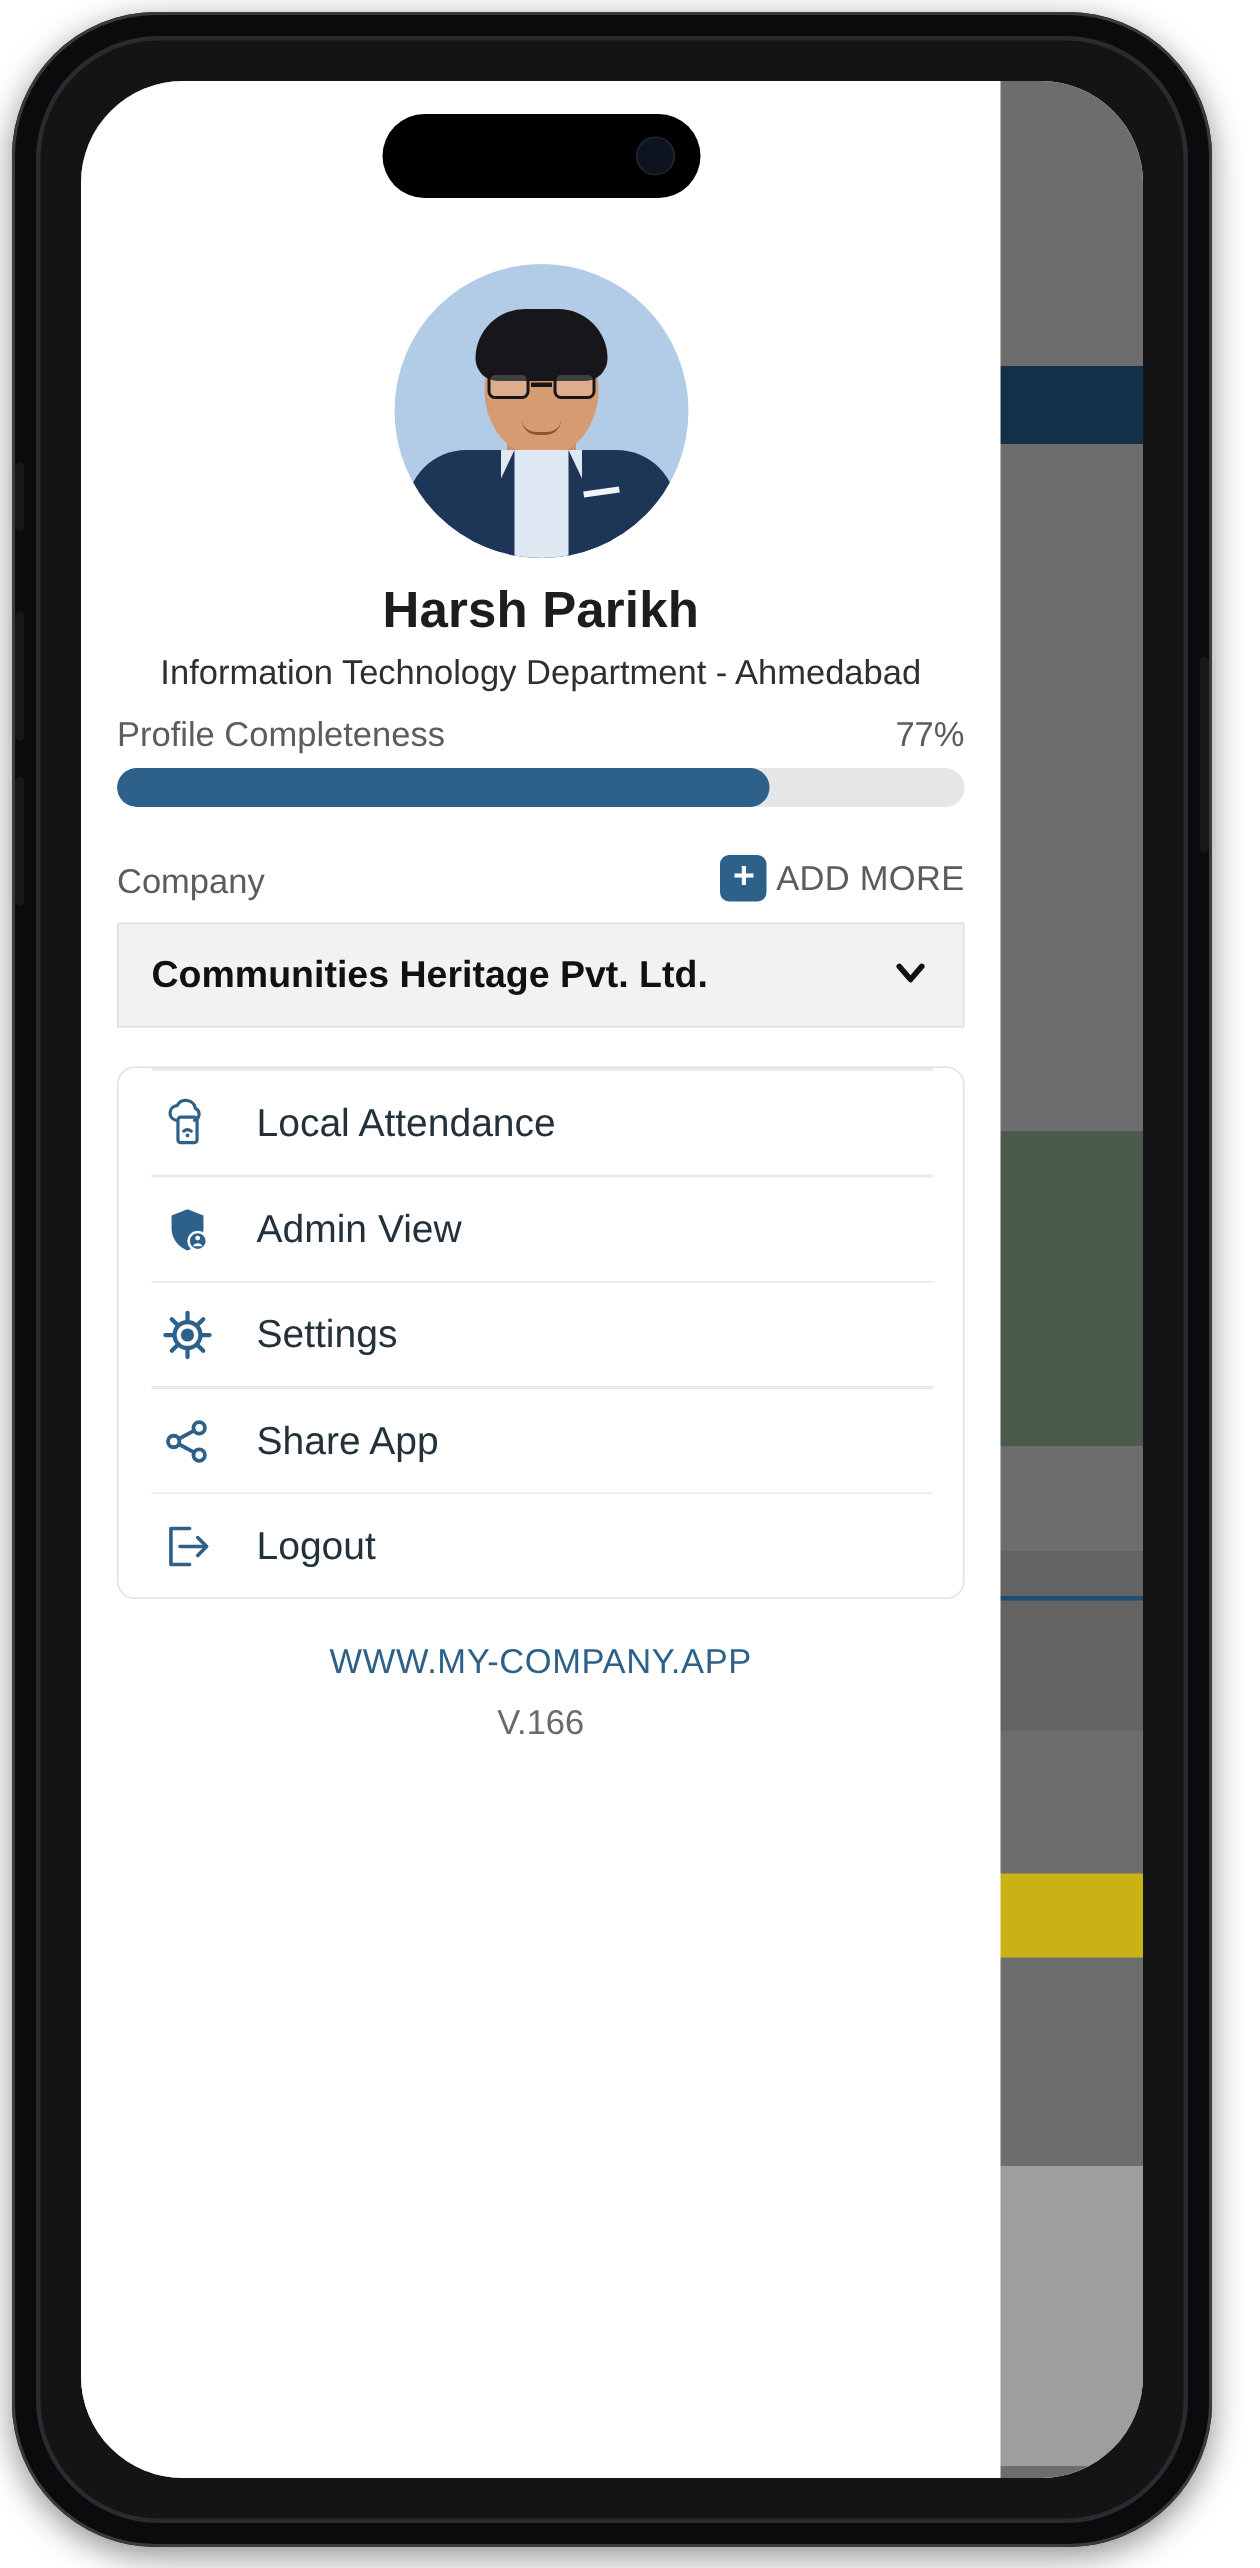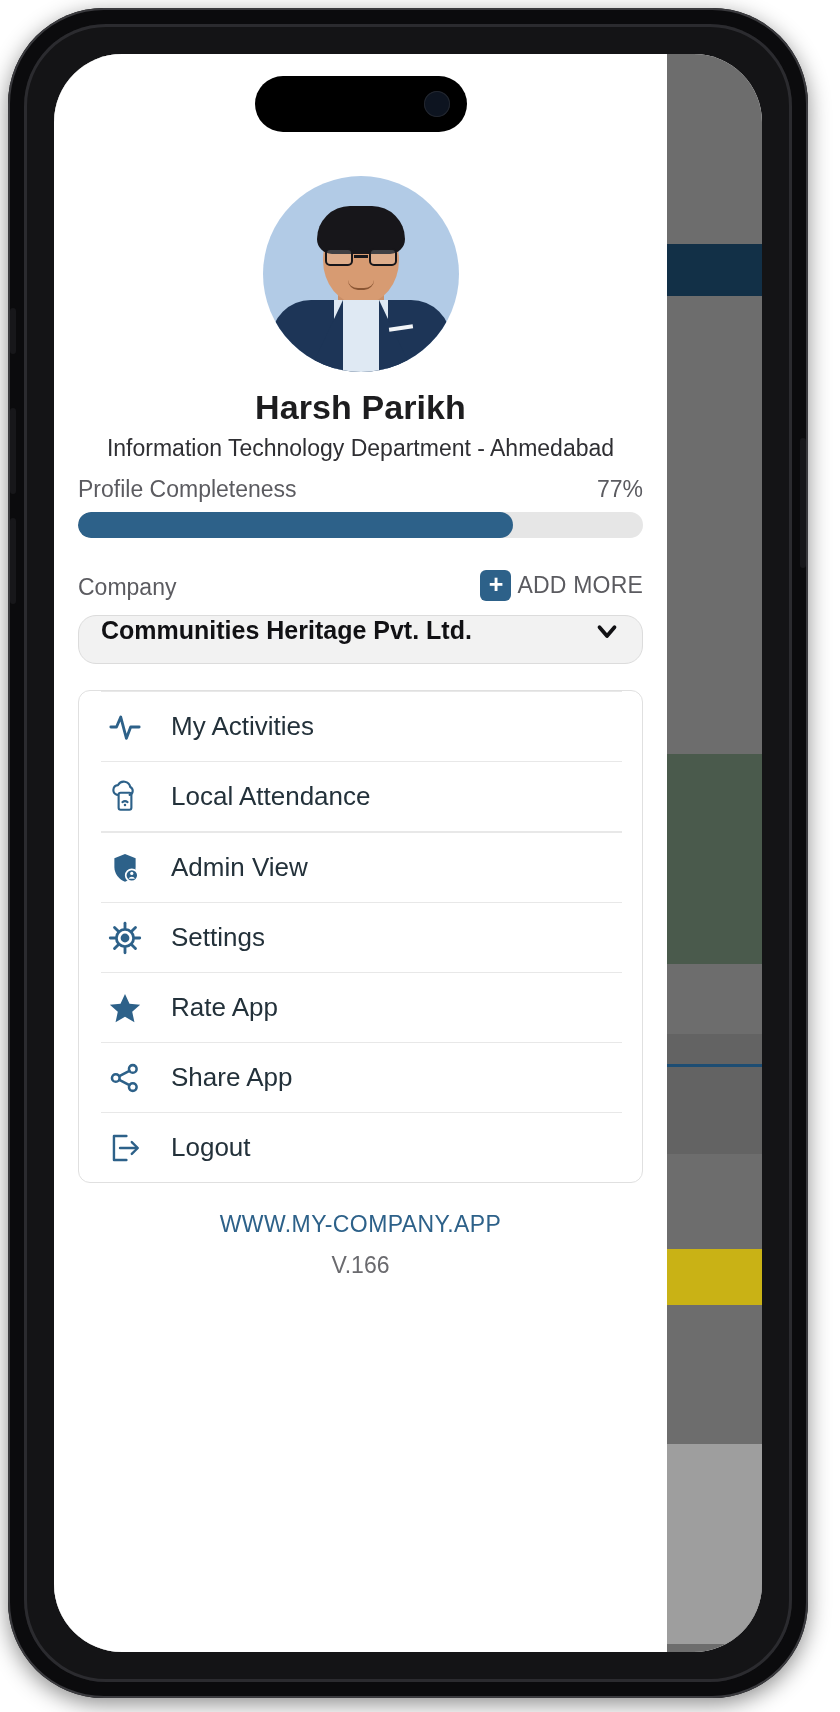--- a/index.html
+++ b/index.html
@@ -291,26 +291,26 @@
     text-align: center;
     font-weight: 700;
   }
   #add-more-label {
     font-size: 23px;
     color: #5b5b60;
     letter-spacing: .2px;
   }
   #company-select {
     margin-top: 14px;
-    height: 49px;
-    border-radius: 18px;
+    height: 70px;
+    border-radius: 1px;
     background: #f2f2f2;
     border: 1px solid #dcdcdc;
     display: flex;
-    align-items: flex-start;
+    align-items: center;
     justify-content: space-between;
     padding: 0 20px 0 22px;
     cursor: pointer;
   }
   #company-value {
     font-size: 25px;
     font-weight: 700;
     color: #111114;
     white-space: nowrap;
     overflow: hidden;
@@ -488,28 +488,20 @@
                     <polyline points="6 9 12 16 18 9"></polyline>
                   </svg>
                 </span>
               </div>
             </div>
 
             <div id="menu-card">
 
               <div class="menu-sep"></div>
 
-              <div class="menu-item">
-                <span class="menu-icon">
-                  <svg viewBox="0 0 24 24" width="34" height="34" fill="none" stroke="#2d6189" stroke-width="2" stroke-linecap="round" stroke-linejoin="round">
-                    <polyline points="2 12 6 12 9 5 13 20 16 12 22 12"></polyline>
-                  </svg>
-                </span>
-                <span class="menu-label">My Activities</span>
-              </div>
               <div class="menu-sep"></div>
 
               <div class="menu-item">
                 <span class="menu-icon">
                   <svg viewBox="0 0 24 24" width="34" height="34" fill="none" stroke="#2d6189" stroke-width="1.5" stroke-linecap="round" stroke-linejoin="round">
                     <path d="M6.5 10.5a3.5 3.5 0 0 1 .6-6.9 4.6 4.6 0 0 1 8.6 1.3 3 3 0 0 1-.4 5.6"></path>
                     <rect x="7.5" y="9" width="9" height="12" rx="1.4"></rect>
                     <path d="M10.2 15.6a3 3 0 0 1 3.6 0"></path>
                     <circle cx="12" cy="17.6" r=".9" fill="#2d6189" stroke="none"></circle>
                   </svg>
@@ -547,28 +539,20 @@
                         <line x1="16.9" y1="7.1" x2="19.4" y2="4.6"></line>
                     </g>
                     <circle cx="12" cy="12" r="6.1" fill="none" stroke="#2d6189" stroke-width="2"></circle>
                     <circle cx="12" cy="12" r="3.1" fill="#2d6189"></circle>
                   </svg>
                 </span>
                 <span class="menu-label">Settings</span>
               </div>
               <div class="menu-sep"></div>
 
-              <div class="menu-item">
-                <span class="menu-icon">
-                  <svg viewBox="0 0 24 24" width="36" height="36" fill="#2d6189">
-                    <path d="M12 2.6 15 9.1l7.1.7-5.3 4.7 1.5 7-6.3-3.7-6.3 3.7 1.5-7L1.9 9.8 9 9.1z"></path>
-                  </svg>
-                </span>
-                <span class="menu-label">Rate App</span>
-              </div>
               <div class="menu-sep"></div>
 
               <div class="menu-item">
                 <span class="menu-icon">
                   <svg viewBox="0 0 24 24" width="34" height="34" fill="none" stroke="#2d6189" stroke-width="1.8" stroke-linecap="round">
                     <circle cx="17.5" cy="5.6" r="2.7"></circle>
                     <circle cx="5.5" cy="12" r="2.7"></circle>
                     <circle cx="17.5" cy="18.4" r="2.7"></circle>
                     <line x1="8" y1="10.7" x2="15.1" y2="6.9"></line>
                     <line x1="8" y1="13.3" x2="15.1" y2="17.1"></line>

